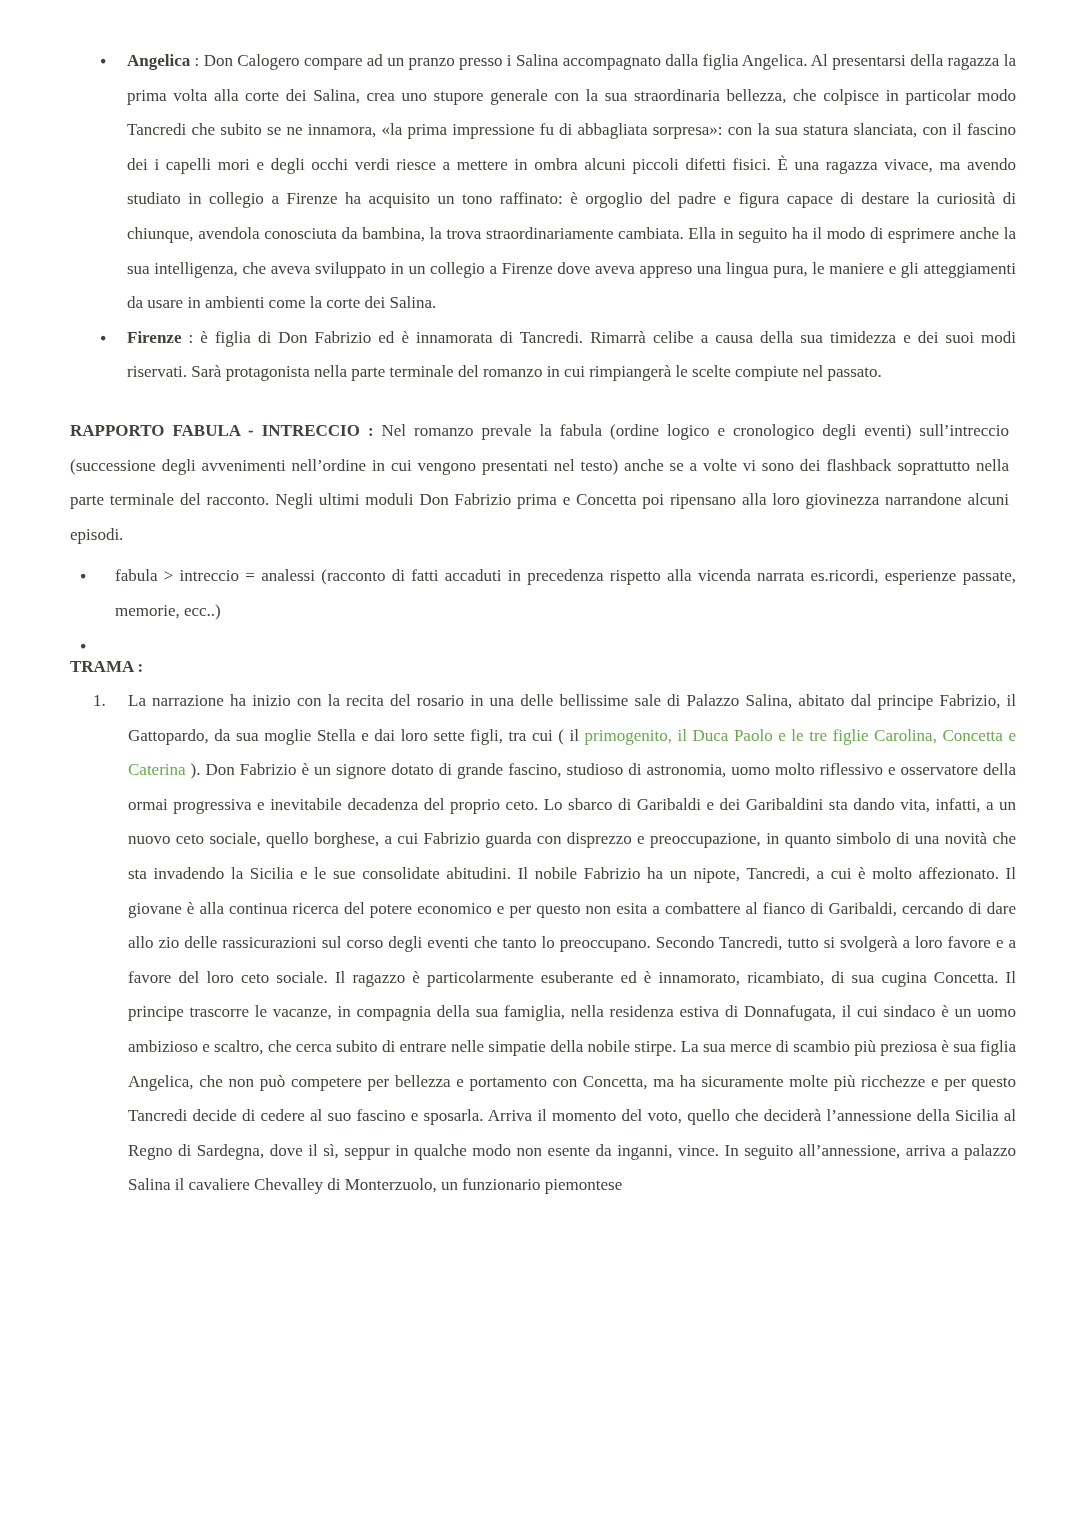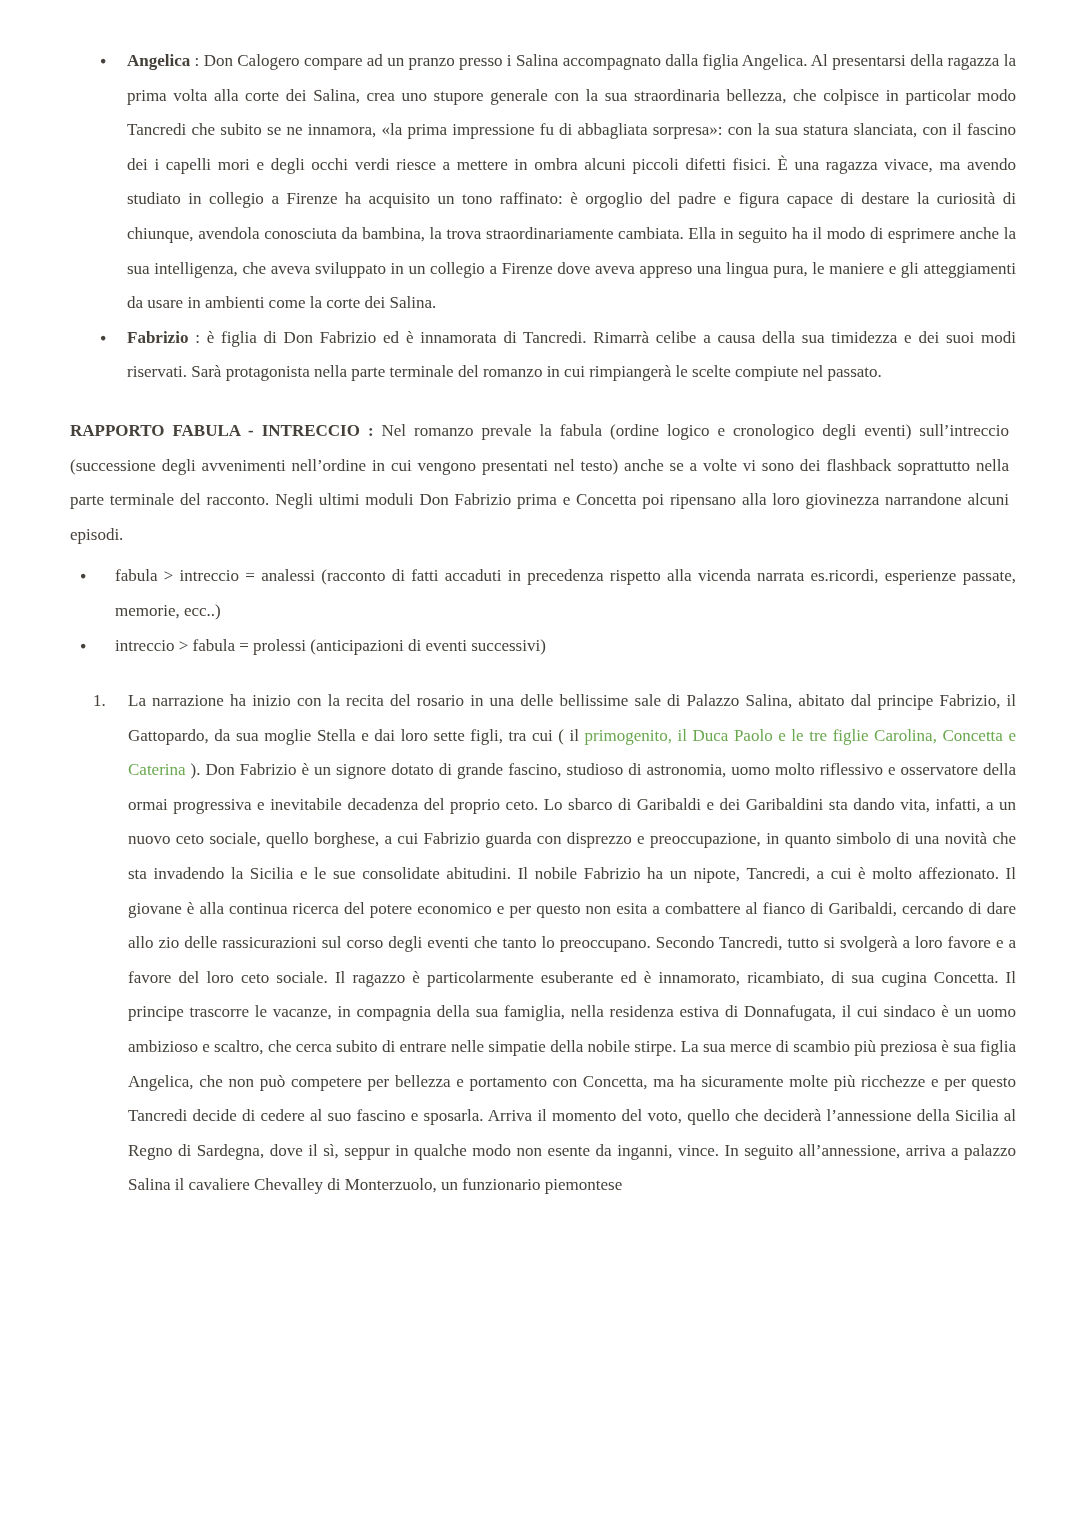--- a/index.html
+++ b/index.html
@@ -37,23 +37,24 @@
   .bold{font-weight:700;}
   .green{color:var(--green);}
   .para{margin:7px;}
 </style>
 </head>
 <body>
 
 <div class="page">
     <div class="list block list-a charlist">
       <div class="li"><span class="marker dot">●</span><span class="bold ">Angelica</span><span class=""> : Don Calogero compare ad un pranzo presso i Salina accompagnato dalla figlia Angelica. Al presentarsi della ragazza la prima volta alla corte dei Salina, crea uno stupore generale con la sua straordinaria bellezza, che colpisce in particolar modo Tancredi che subito se ne innamora, «la prima impressione fu di abbagliata sorpresa»: con la sua statura slanciata, con il fascino dei i capelli mori e degli occhi verdi riesce a mettere in ombra alcuni piccoli difetti fisici. È una ragazza vivace, ma avendo studiato in collegio a Firenze ha acquisito un tono raffinato: è orgoglio del padre e figura capace di destare la curiosità di chiunque, avendola conosciuta da bambina, la trova straordinariamente cambiata. Ella in seguito ha il modo di esprimere anche la sua intelligenza, che aveva sviluppato in un collegio a Firenze dove aveva appreso una lingua pura, le maniere e gli atteggiamenti da usare in ambienti come la corte dei Salina.</span></div>
-      <div class="li"><span class="marker dot">●</span><span class="bold ">Fabrizio</span><span class=""> : è figlia di Don Fabrizio ed è innamorata di Tancredi. Rimarrà celibe a causa della sua timidezza e dei suoi modi riservati. Sarà protagonista nella parte terminale del romanzo in cui rimpiangerà le scelte compiute nel passato.</span></div>
+      <div class="li"><span class="marker dot">●</span><span class="bold ">Firenze</span><span class=""> : è figlia di Don Fabrizio ed è innamorata di Tancredi. Rimarrà celibe a causa della sua timidezza e dei suoi modi riservati. Sarà protagonista nella parte terminale del romanzo in cui rimpiangerà le scelte compiute nel passato.</span></div>
     </div>
     <div class="para block "><span class="bold ">RAPPORTO FABULA - INTRECCIO : </span><span class=""> Nel romanzo prevale la fabula (ordine logico e cronologico degli eventi) sull’intreccio (successione degli avvenimenti nell’ordine in cui vengono presentati nel testo) anche se a volte vi sono dei flashback  soprattutto nella parte terminale del racconto. Negli ultimi moduli Don Fabrizio prima e Concetta poi ripensano alla loro giovinezza narrandone alcuni episodi.</span></div>
     <div class="list block list-b ">
       <div class="li"><span class="marker dot">●</span><span class="">fabula &gt; intreccio = analessi  (racconto di fatti accaduti in precedenza rispetto alla vicenda narrata es.ricordi, esperienze passate, memorie, ecc..)</span></div>
-      <div class="li"><span class="marker dot">●</span><span class="">intreccio &gt; fabula = prolessi (anticipazioni di eventi successivi)</span></div>
+      <div class="li"><span class="marker dot">●</span></div>
     </div>
+    <div class="para block tight"><span class="bold ">TRAMA :</span></div>
     <div class="list block list-num ">
       <div class="li"><span class="marker">1.</span><span class="">La narrazione ha inizio con la recita del rosario in una delle bellissime sale di Palazzo Salina, abitato dal principe Fabrizio, il Gattopardo, da sua moglie Stella e dai loro sette figli, tra cui ( il </span><span class="green ">primogenito, il Duca Paolo e le tre figlie Carolina, Concetta e Caterina</span><span class=""> ). Don Fabrizio è un signore dotato di grande fascino, studioso di astronomia, uomo molto riflessivo e osservatore della ormai progressiva e inevitabile decadenza del proprio ceto. Lo sbarco di Garibaldi e dei Garibaldini sta dando vita, infatti, a un nuovo ceto sociale, quello borghese, a cui Fabrizio guarda con disprezzo e preoccupazione, in quanto simbolo di una novità che sta invadendo la Sicilia e le sue consolidate abitudini. Il nobile Fabrizio ha un nipote, Tancredi, a cui è molto affezionato. Il giovane è alla continua ricerca del potere economico e per questo non esita a combattere al fianco di Garibaldi, cercando di dare allo zio delle rassicurazioni sul corso degli eventi che tanto lo preoccupano. Secondo Tancredi, tutto si svolgerà a loro favore e a favore del loro ceto sociale. Il ragazzo è particolarmente esuberante ed è innamorato, ricambiato, di sua cugina Concetta. Il principe trascorre le vacanze, in compagnia della sua famiglia, nella residenza estiva di Donnafugata, il cui sindaco è un uomo ambizioso e scaltro, che cerca subito di entrare nelle simpatie della nobile stirpe. La sua merce di scambio più preziosa è sua figlia Angelica, che non può competere per bellezza e portamento con Concetta, ma ha sicuramente molte più ricchezze e per questo Tancredi decide di cedere al suo fascino e sposarla. Arriva il momento del voto, quello che deciderà l’annessione della Sicilia al Regno di Sardegna, dove il sì, seppur in qualche modo non esente da inganni, vince. In seguito all’annessione, arriva a palazzo Salina il cavaliere Chevalley di Monterzuolo, un funzionario piemontese</span></div>
     </div>
   </div>
 
 </body></html>

